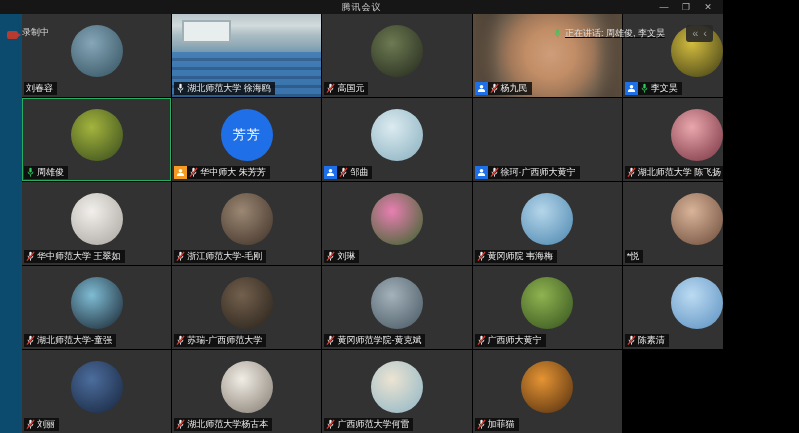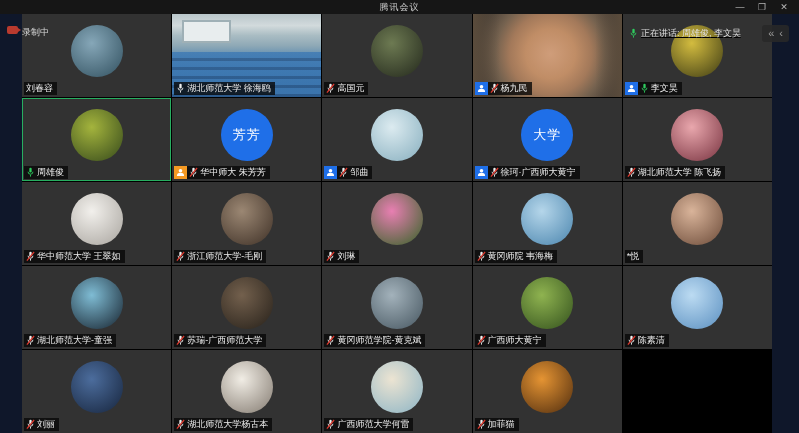--- a/index.html
+++ b/index.html
@@ -1,16 +1,16 @@
 <!DOCTYPE html>
 <html style="--accent-green: #27ae60;"><head>
 <meta charset="utf-8">
 <style>
   html,body{margin:0;padding:0;background:#000;}
-  .screen{position:relative;width:799px;height:433px;background:#0f172a;overflow:hidden;
+  .screen{position:relative;width:723px;height:433px;background:#0c4a6e;overflow:hidden;
           font-family:"Liberation Sans","DejaVu Sans",sans-serif;-webkit-font-smoothing:antialiased;}
 
   
   .titlebar{position:absolute;top:0;left:0;right:0;height:14px;background:#161616;
             display:flex;align-items:center;justify-content:center;z-index:30;}
   .titlebar .title{font-size:9px;color:#cfcfcf;letter-spacing:1px;}
   .win-controls{position:absolute;right:4px;top:0;height:14px;display:flex;align-items:center;}
   .win-btn{width:22px;height:14px;display:flex;align-items:center;justify-content:center;
            color:#b5b5b5;font-size:9px;line-height:1;cursor:default;}
 
@@ -41,21 +41,21 @@
   
   .label-row{position:absolute;left:2px;bottom:2px;display:flex;align-items:flex-end;z-index:5;}
   .badge{width:13px;height:13px;display:flex;align-items:center;justify-content:center;flex:0 0 13px;}
   .badge svg{width:9px;height:9px;fill:#fff;}
   .name-label{display:flex;align-items:center;gap:2px;background:rgba(8,8,8,.8);
               color:#ececec;font-size:9px;line-height:13px;height:13px;padding:0 4px 0 2px;white-space:nowrap;}
   .mic{width:9px;height:11px;display:flex;align-items:center;justify-content:center;flex:0 0 9px;}
   .mic svg{width:9px;height:11px;}
 
   
-  .rec-indicator{position:absolute;left:7px;top:26px;display:flex;align-items:flex-start;gap:4px;z-index:20;}
+  .rec-indicator{position:absolute;left:7px;top:26px;display:flex;align-items:flex-end;gap:4px;z-index:20;}
   .rec-indicator .txt{font-size:9px;color:#d6d6d6;}
   .rec-icon{width:11px;height:8px;background:#b93a2e;border-radius:2px;position:relative;}
   .rec-icon::after{content:"";position:absolute;right:-3px;top:1.5px;border-left:3px solid #b93a2e;
                    border-top:2.5px solid transparent;border-bottom:2.5px solid transparent;}
 
   .speaking-indicator{position:absolute;right:58px;top:27px;display:flex;align-items:center;gap:3px;z-index:20;text-decoration:underline;}
   .speaking-indicator .txt{font-size:9px;color:#dedede;white-space:nowrap;}
 
   .page-nav{position:absolute;right:10px;top:25px;height:17px;display:flex;align-items:center;gap:5px;
             background:rgba(40,40,40,.9);border-radius:3px;padding:0 6px;z-index:20;}
@@ -232,21 +232,20 @@
                 <path d="M2.3 5.2 a2.7 2.7 0 0 0 5.4 0" fill="none" stroke="#f0f0f0" stroke-width="1"></path>
                 <line x1="5" y1="8.6" x2="5" y2="10.6" stroke="#f0f0f0" stroke-width="1"></line>
                 <line x1="1" y1="10.5" x2="9" y2="1" stroke="#e0392e" stroke-width="1.4"></line>
               </svg>
             </span>
             <span class="pname">邹曲</span>
           </div>
         </div>
       </div>
       <div class="tile">
-        <div class="avatar avatar-text" style="background: rgb(31, 111, 232);">大学</div>
         <div class="label-row">
           <span class="badge" style="background: rgb(31, 111, 232);">
             <svg viewBox="0 0 10 10">
               <circle cx="5" cy="3" r="2"></circle>
               <path d="M1 9 a4 3.6 0 0 1 8 0 z"></path>
             </svg>
           </span>
           <div class="name-label">
             <span class="mic">
               <svg viewBox="0 0 10 12">

